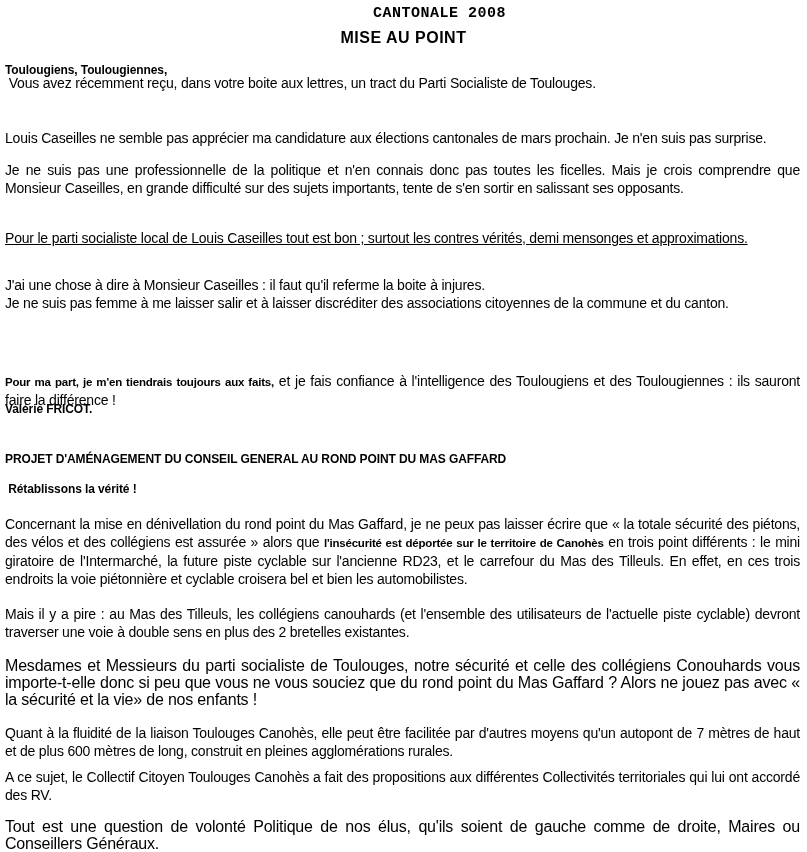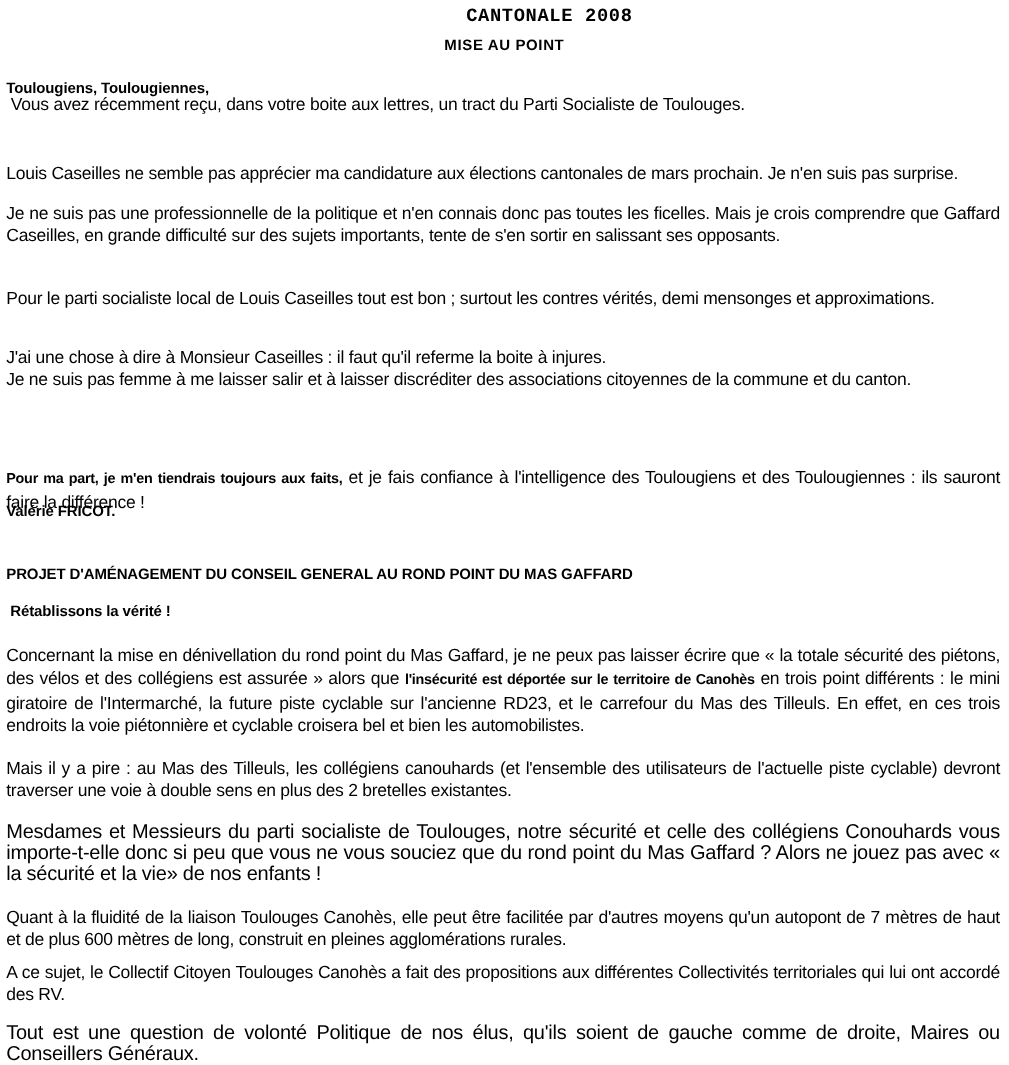--- a/index.html
+++ b/index.html
@@ -8,21 +8,21 @@
       color: #000; font-family: "Liberation Sans", sans-serif;
     }
     .title {
       position: absolute; left: 0; width: 807px; top: 5px; text-align: center;
       font-family: "Liberation Mono", monospace; font-weight: bold; font-size: 15px;
       letter-spacing: 0.5px;
       margin-left: 36px;
     }
     .subtitle {
       position: absolute; left: 0; width: 807px; top: 29px; text-align: center;
-      font-weight: bold; font-size: 12px; letter-spacing: 0.5px;
+      font-weight: bold; font-size: 16px; letter-spacing: 0.5px;
     }
     .p {
       position: absolute; left: 5px; width: 795px;
       font-size: 14px; line-height: 18px; text-align: justify;
       letter-spacing: -0.2px;
     }
     .b { font-weight: bold; font-size: 11.5px; letter-spacing: -0.2px; }
     .bp {
       position: absolute; left: 5px; width: 795px;
       font-size: 16px; font-weight: normal; line-height: 17px; text-align: justify;
@@ -37,23 +37,23 @@
 
 <div>
   <div class="title">CANTONALE 2008</div>
   <div class="subtitle">MISE AU POINT</div>
 
   <div class="heading" style="top:63px;">Toulougiens, Toulougiennes,</div>
   <div class="p" style="top:74px; white-space:pre;"> Vous avez récemment reçu, dans votre boite aux lettres, un tract du Parti Socialiste de Toulouges.</div>
 
   <div class="p" style="top:109px;margin-top:20px;">Louis Caseilles ne semble pas apprécier ma candidature aux élections cantonales de mars prochain. Je n'en suis pas surprise.</div>
 
-  <div class="p" style="top:161px;">Je ne suis pas une professionnelle de la politique et n'en connais donc pas toutes les ficelles. Mais je crois comprendre que Gaffard Caseilles, en grande difficulté sur des sujets importants, tente de s'en sortir en salissant ses opposants.</div>
+  <div class="p" style="top:161px;">Je ne suis pas une professionnelle de la politique et n'en connais donc pas toutes les ficelles. Mais je crois comprendre que Monsieur Caseilles, en grande difficulté sur des sujets importants, tente de s'en sortir en salissant ses opposants.</div>
 
-  <div class="p" style="top:229px;">Pour le parti socialiste local de Louis Caseilles tout est bon ; surtout les contres vérités, demi mensonges et approximations.</div>
+  <div class="p" style="top:229px;text-decoration:underline;">Pour le parti socialiste local de Louis Caseilles tout est bon ; surtout les contres vérités, demi mensonges et approximations.</div>
 
   <div class="p" style="top:276px;">J'ai une chose à dire à Monsieur Caseilles : il faut qu'il referme la boite à injures.</div>
   <div class="p" style="top:294px;">Je ne suis pas femme à me laisser salir et à laisser discréditer des associations citoyennes de la commune et du canton.</div>
 
   <div class="p" style="top:341px;margin-top:31px;">
     <span class="b">Pour ma part, je m'en tiendrais toujours aux faits,</span><span> et je fais confiance à l'intelligence des Toulougiens et des Toulougiennes : ils sauront faire la différence !</span>
   </div>
 
   <div class="heading" style="top:402px;">Valérie FRICOT.</div>
 

